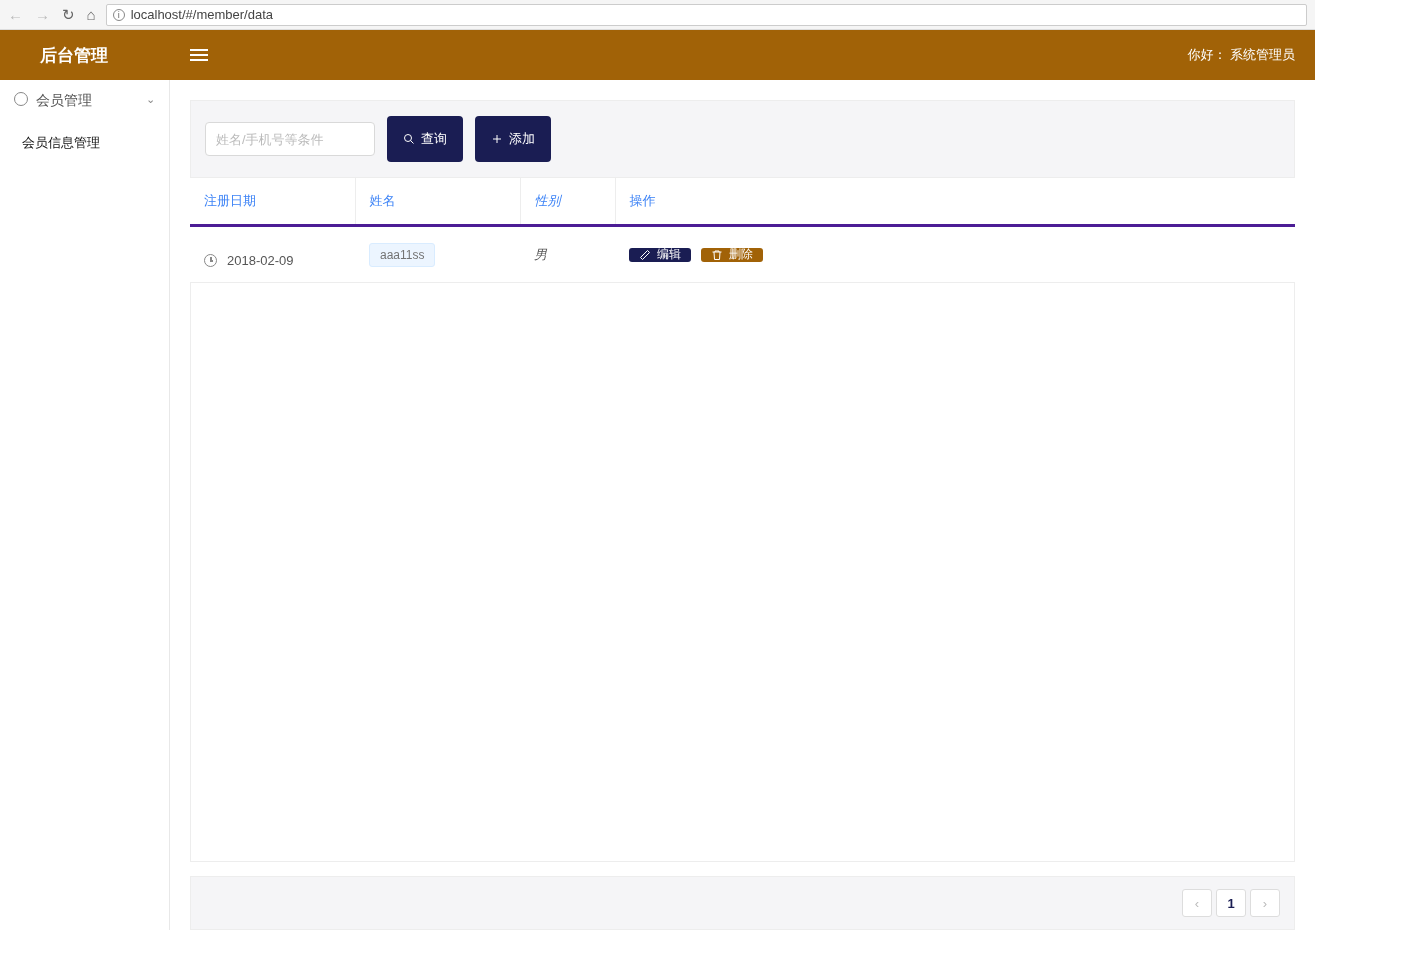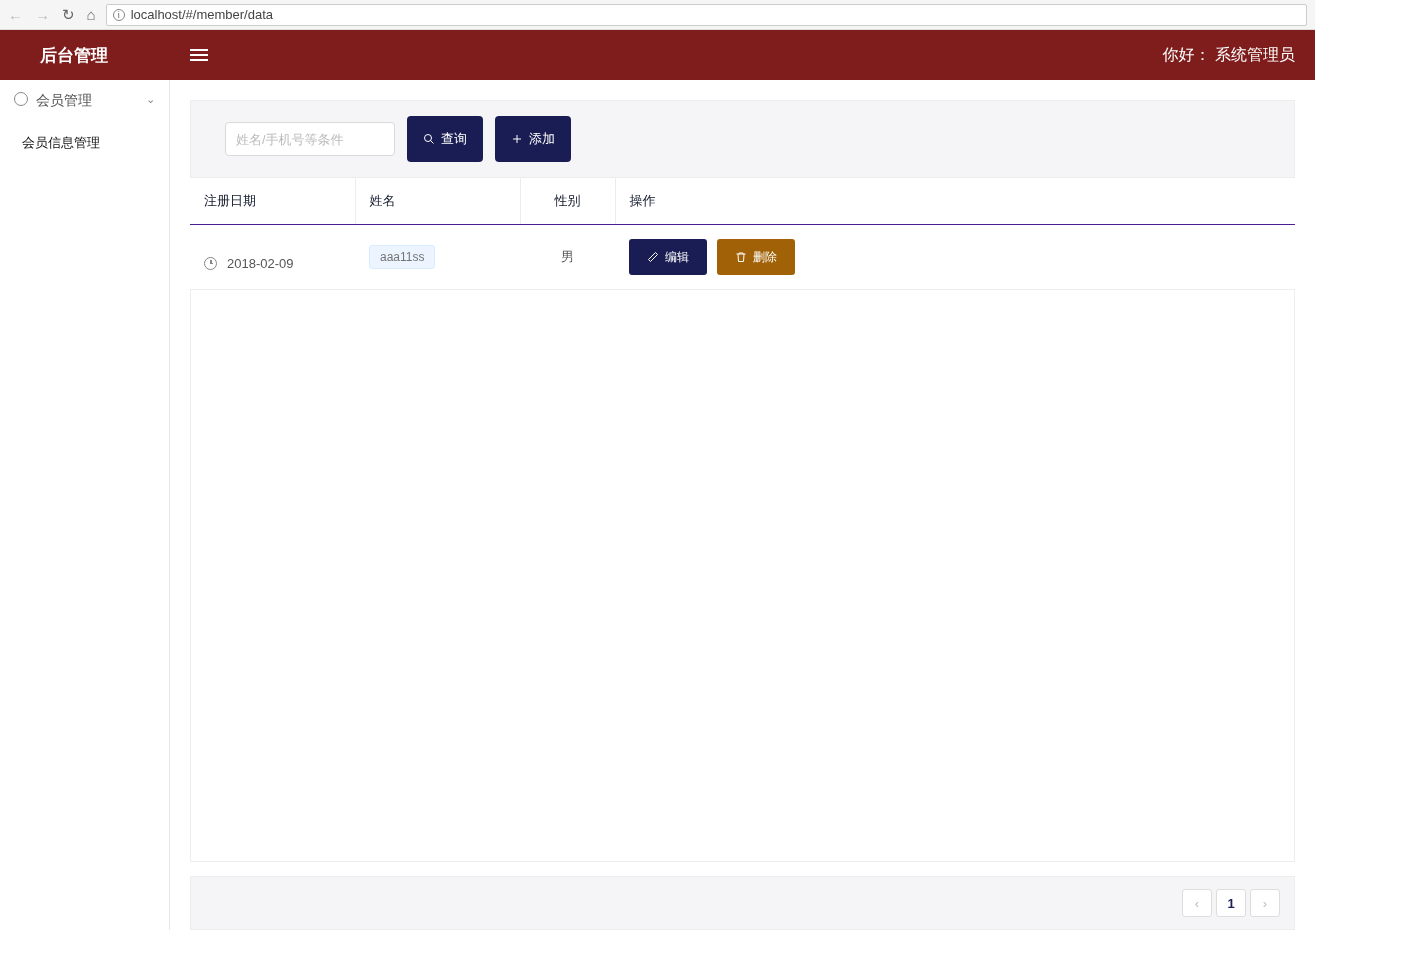--- a/index.html
+++ b/index.html
@@ -7,52 +7,52 @@
     
     
     .browser-bar { height: 30px; background: #f5f5f5; border-bottom: 1px solid #ddd; display: flex; align-items: center; padding: 0 8px; gap: 10px; width: 1315px; }
     .browser-nav { display: flex; align-items: center; gap: 12px; color: #666; }
     .browser-nav span { font-size: 15px; }
     .browser-nav .disabled { color: #bbb; }
     .addr-bar { flex: 1; height: 22px; border: 1px solid #ccc; border-radius: 2px; background: #fff; display: flex; align-items: center; padding: 0 6px; font-size: 13px; color: #444; }
     .addr-bar .info-icon { border: 1px solid #888; border-radius: 50%; width: 12px; height: 12px; display: inline-flex; align-items: center; justify-content: center; font-size: 9px; margin-right: 6px; color: #666; }
     
     
-    .app-header { height: 50px; background: #7f1d1d; color: #fff; display: flex; align-items: center; padding: 0 20px 0 40px; width: 1315px; }
+    .app-header { height: 50px; background: #a16207; color: #fff; display: flex; align-items: center; padding: 0 20px 0 40px; width: 1315px; }
     .app-title { font-size: 17px; font-weight: bold; width: 150px; }
     .menu-toggle { width: 18px; display: flex; flex-direction: column; gap: 3px; cursor: pointer; }
     .menu-toggle span { height: 2px; background: #fff; display: block; }
     .header-spacer { flex: 1; }
-    .user-greeting { font-size: 16px; }
+    .user-greeting { font-size: 13px; }
     
     
     .app-body { display: flex; width: 1315px; }
     
     
     .sidebar { width: 170px; border-right: 1px solid #e8e8e8; min-height: 850px; background: #fff; }
     .sidebar-group { padding: 12px 14px; display: flex; align-items: flex-start; color: #555; font-size: 14px; cursor: pointer; }
     .sidebar-group .user-icon { width: 14px; height: 14px; border: 1.5px solid #888; border-radius: 50%; margin-right: 8px; position: relative; }
     .sidebar-group .chev { margin-left: auto; font-size: 11px; color: #888; transform: rotate(180deg); }
     .sidebar-item { padding: 12px 14px 12px 22px; color: #111; font-size: 13px; cursor: pointer; font-family: Liberation Serif, serif; }
     
     
     .main { flex: 1; padding: 20px 20px 0 20px; display: flex; flex-direction: column; }
     .toolbar { background: #f5f5f7; border: 1px solid #ededed; padding: 15px 14px; display: flex; gap: 12px; align-items: center; }
-    .search-input { width: 170px; height: 34px; border: 1px solid #d9d9d9; border-radius: 4px; padding: 0 10px; font-size: 13px; color: #333; margin-left: 20px; }
+    .search-input { width: 170px; height: 34px; border: 1px solid #d9d9d9; border-radius: 4px; padding: 0 10px; font-size: 13px; color: #333; }
     .search-input::placeholder { color: #bbb; }
     .btn { height: 46px; border: none; border-radius: 4px; padding: 0 16px; font-size: 13px; color: #fff; cursor: pointer; display: inline-flex; align-items: center; gap: 6px; background: #1a1d53; }
-    .btn-sm { height: 36px; padding: 0 18px; font-size: 12px; border-radius: 3px; }
+    .btn-sm { height: 14px; padding: 0 10px; font-size: 12px; border-radius: 3px; }
     .btn-danger { background: #a16207; }
     .icon-svg { width: 12px; height: 12px; fill: none; stroke: currentColor; stroke-width: 2; }
     
     
     .table { width: 100%; border-collapse: collapse; }
-    .table th { background: #fff; text-align: left; padding: 14px 14px; font-weight: normal; color: #0f172a; font-size: 13px; border-bottom: 1px solid #4c1d95; border-right: 1px solid #ededed; }
+    .table th { background: #fff; text-align: left; padding: 14px 14px; font-weight: normal; color: #3b82f6; font-size: 13px; border-bottom: 3px solid #4c1d95; border-right: 1px solid #ededed; }
     .table th:last-child { border-right: none; margin-left: 16px; }
-    .table th.center, .table td.center { text-align: center; }
+    .table th.center, .table td.center { text-align: left; font-style: italic; }
     .table td { padding: 14px 14px; color: #555; font-size: 13px; border-bottom: 1px solid #ededed; }
     .tag-name { display: inline-block; background: #ecf5ff; border: 1px solid #d9ecff; color: #737373; padding: 4px 10px; border-radius: 3px; font-size: 12px; }
     .date-cell { display: flex; align-items: center; gap: 10px; margin-top: 12px; }
     .clock-icon { width: 13px; height: 13px; border: 1.5px solid #888; border-radius: 50%; position: relative; }
     .clock-icon::after { content: ''; position: absolute; top: 2px; left: 5px; width: 1.5px; height: 4px; background: #888; }
     .clock-icon::before { content: ''; position: absolute; top: 5px; left: 5px; width: 3px; height: 1.5px; background: #888; }
     .actions { display: flex; gap: 10px; }
     
     .table-gap { flex: 1; min-height: 550px; border-left: 1px solid #ededed; border-right: 1px solid #ededed; border-bottom: 1px solid #ededed; }
     

